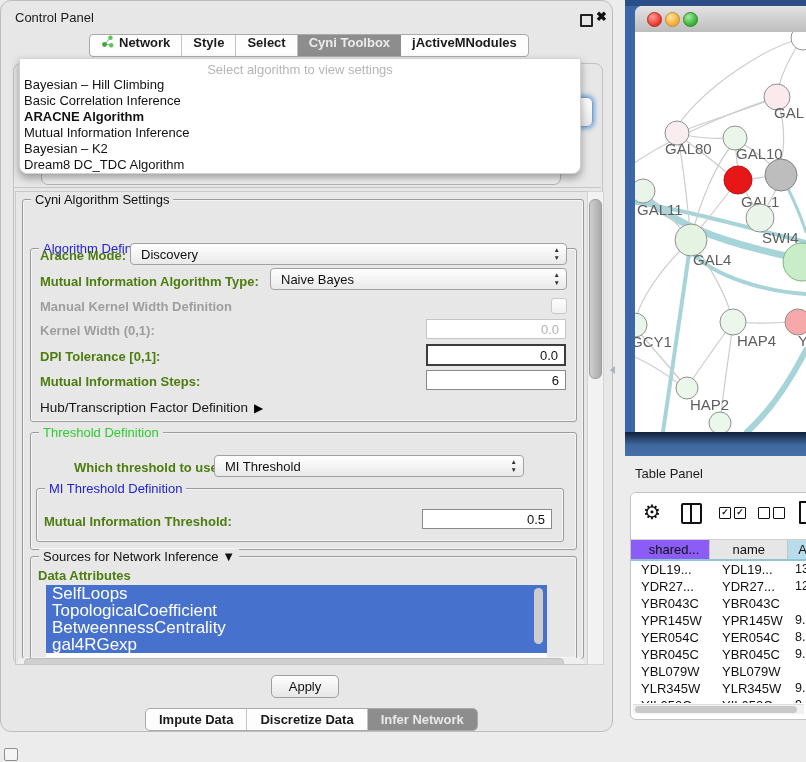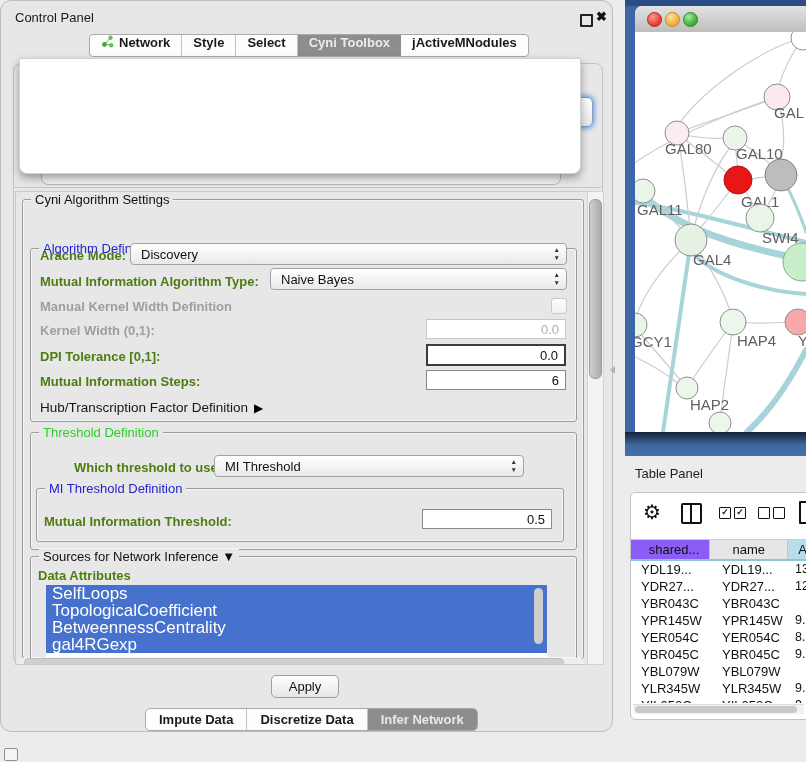--- a/index.html
+++ b/index.html
@@ -169,20 +169,29 @@
           <span>jActiveMNodules</span>
         </div>
       </div>
 
     <div class="content-panel"></div>
     <div class="hidden-combo-btn"></div>
     <div class="ghost-combo"></div>
     <div class="divider-186"></div>
 
     <div class="dropdown">
+      <div class="dd-placeholder">Select algorithm to view settings</div>
+      <div class="dd-list" id="dd-list">
+          <div class="dd-item">Bayesian – Hill Climbing</div>
+          <div class="dd-item">Basic Correlation Inference</div>
+          <div class="dd-item bold">ARACNE Algorithm</div>
+          <div class="dd-item">Mutual Information Inference</div>
+          <div class="dd-item">Bayesian – K2</div>
+          <div class="dd-item">Dream8 DC_TDC Algorithm</div>
+        </div>
     </div>
 
     <div class="settings-vp">
 
       <div class="group" style="left:6px;top:7px;width:560px;height:458px;">
         <span class="gtitle black">Cyni Algorithm Settings</span>
       </div>
 
       <div class="group" style="left:14px;top:28px;width:545px;height:172px;margin-top:28px;">
         <span class="gtitle blue">Algorithm Definition</span>

